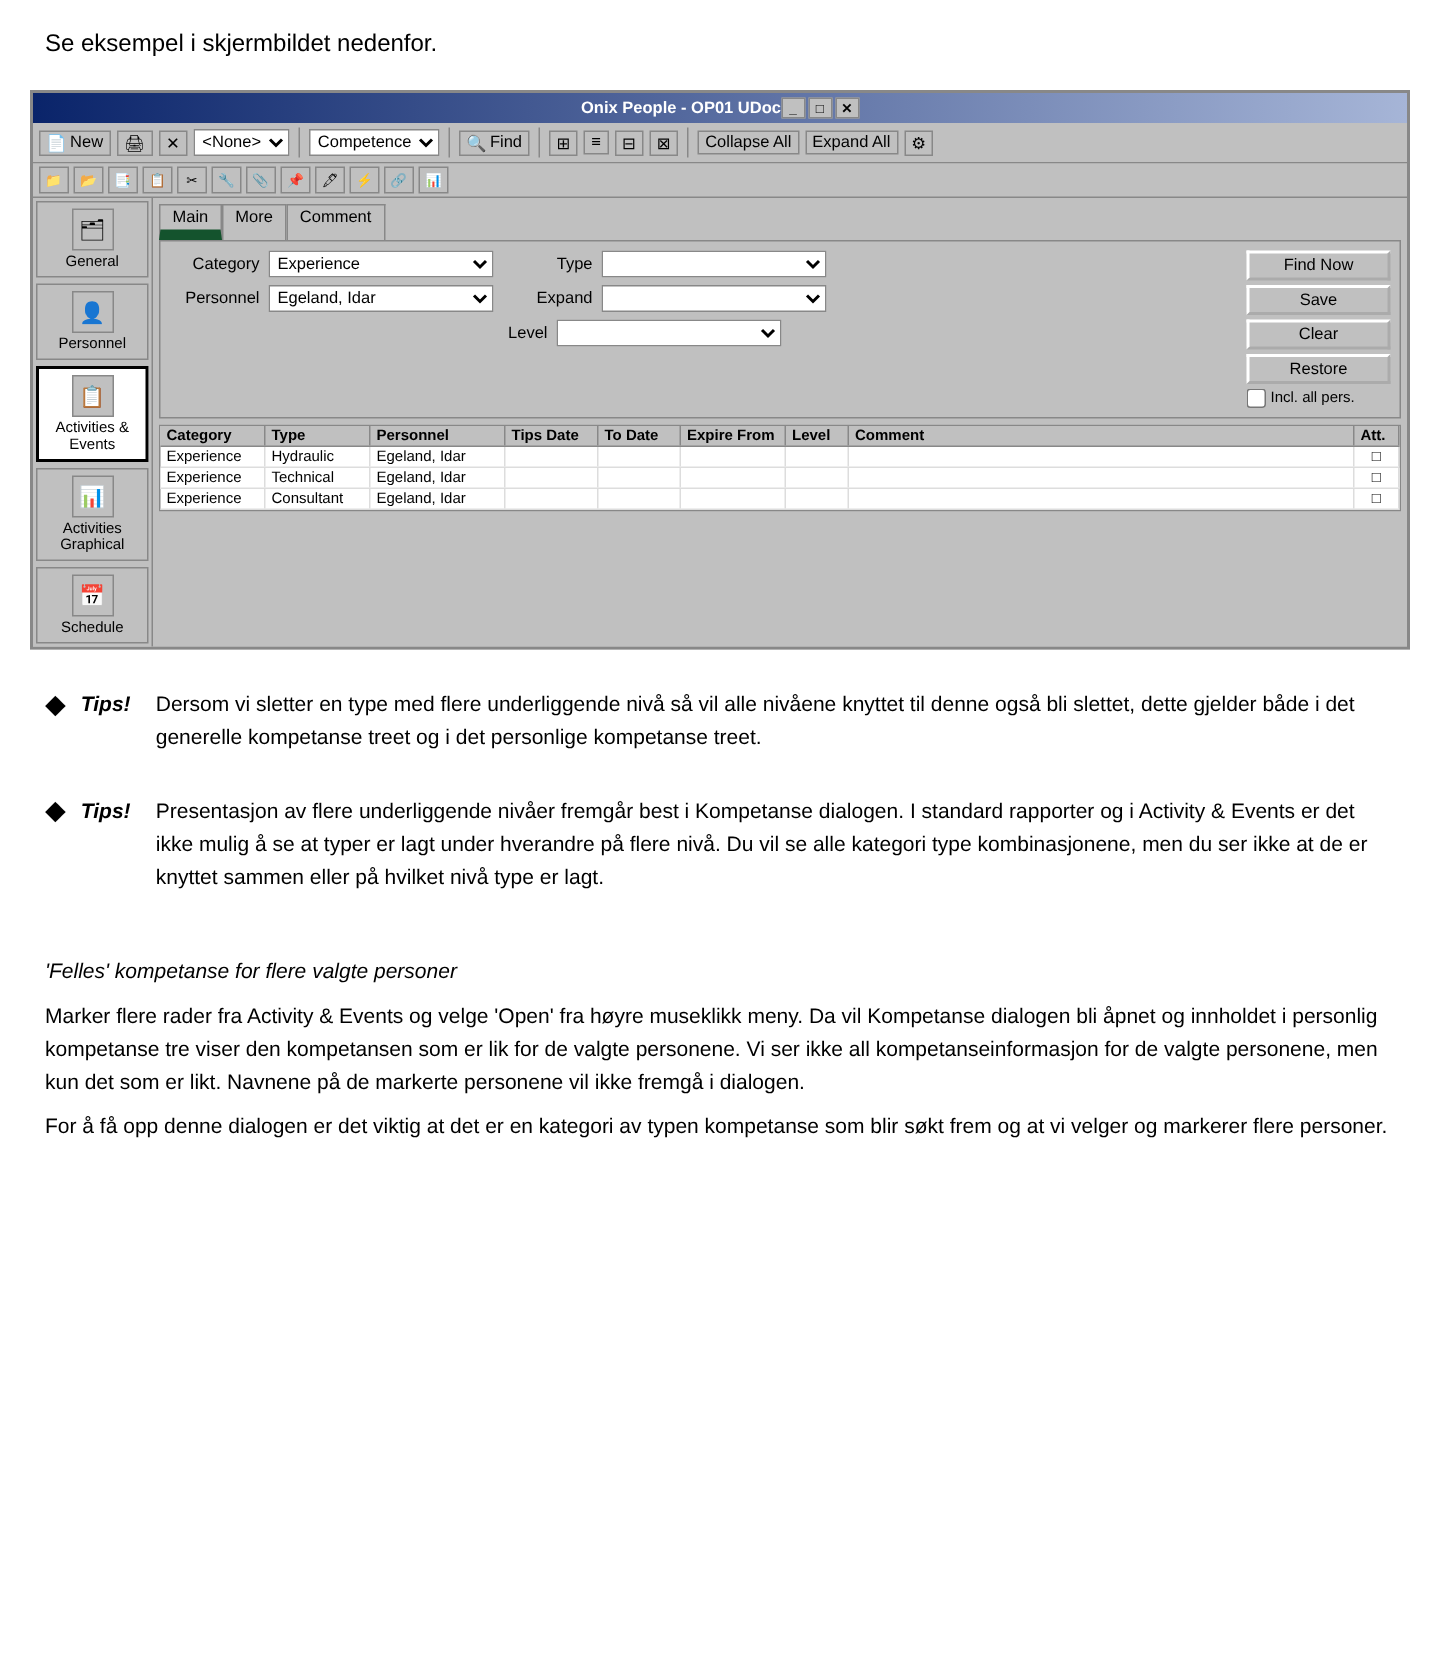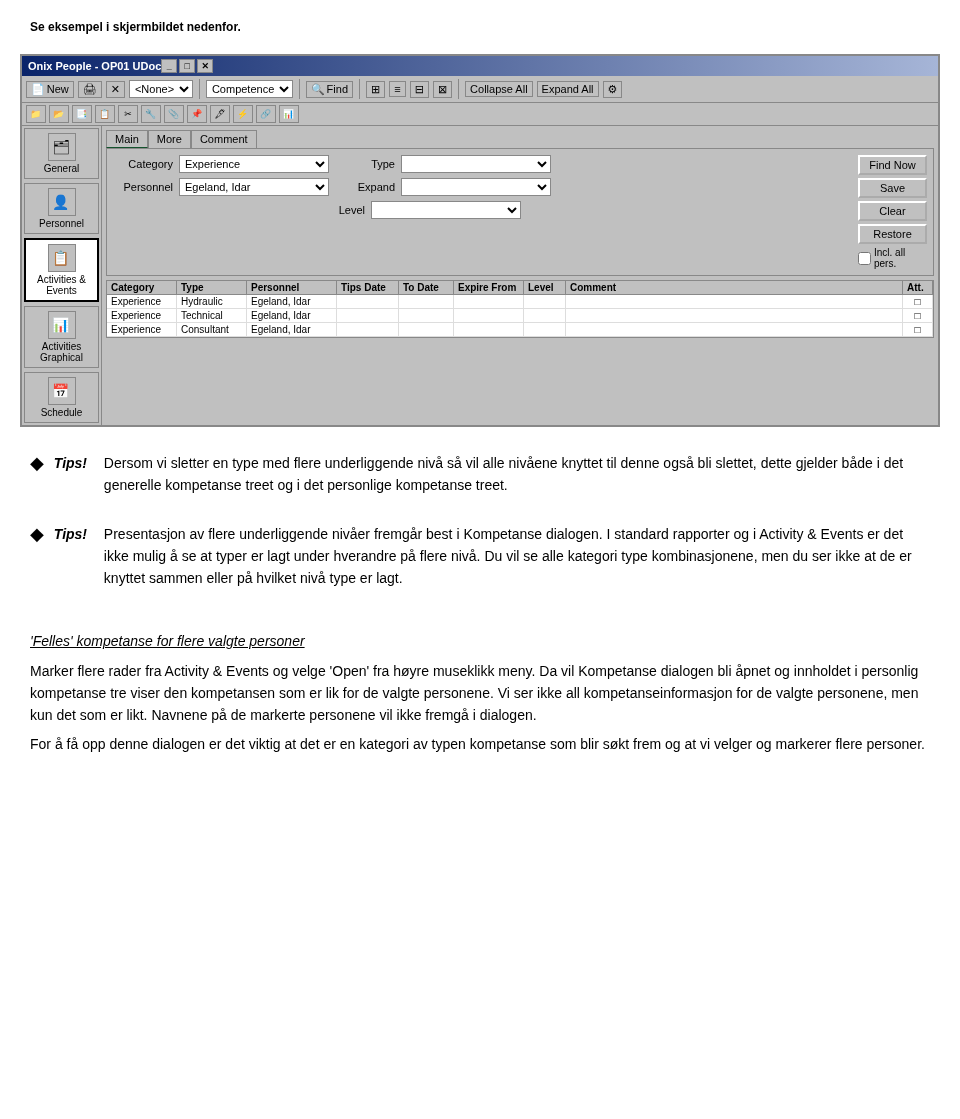--- a/index.html
+++ b/index.html
@@ -7,23 +7,22 @@
       font-family: Arial, sans-serif;
       font-size: 14px;
       color: #000;
       background: #fff;
       width: 960px;
     }
 
     
     .top-prose {
       padding: 18px 30px 10px 30px;
-      font-size: 12px;
+      font-size: 16px;
       line-height: 1.5;
-      font-weight: bold;
     }
     .top-prose p {
       margin-bottom: 8px;
     }
 
     
     .screenshot-container {
       margin: 0 20px 16px 20px;
       border: 2px solid #888;
       background: #c0c0c0;
@@ -31,21 +30,21 @@
       font-size: 11px;
     }
 
     
     .title-bar {
       background: linear-gradient(to right, #0a246a, #a6b5d7);
       color: #fff;
       padding: 3px 6px;
       display: flex;
       align-items: center;
-      justify-content: flex-start;
+      justify-content: center;
       font-size: 11px;
       font-weight: bold;
     }
     .title-bar-controls {
       display: flex;
       gap: 2px;
     }
     .title-btn {
       background: #c0c0c0;
       border: 1px solid #888;
@@ -192,21 +191,21 @@
       background: #c0c0c0;
       border: 1px solid #888;
       border-bottom: none;
       padding: 2px 8px;
       font-size: 11px;
       cursor: pointer;
     }
     .tab.active {
       background: #c0c0c0;
       font-weight: normal;
-      border-bottom: 1px solid #14532d;
+      border-bottom: 7px solid #14532d;
       z-index: 1;
     }
 
     .form-row {
       display: flex;
       align-items: center;
       margin-bottom: 5px;
       gap: 6px;
     }
     .form-label {
@@ -223,21 +222,21 @@
     }
     .form-select-wide {
       min-width: 150px;
     }
 
     
     .right-buttons {
       display: flex;
       flex-direction: column;
       gap: 3px;
-      width: 69px;
+      width: 96px;
     }
     .right-btn {
       background: #c0c0c0;
       border: 2px outset #fff;
       padding: 2px 4px;
       font-size: 11px;
       cursor: pointer;
       text-align: center;
     }
     .checkbox-row {
@@ -297,21 +296,20 @@
     .tips-label {
       font-weight: bold;
       font-style: italic;
       min-width: 40px;
     }
     .tips-text {
       flex: 1;
     }
 
     .section-underline {
-      text-decoration: underline;
       font-style: italic;
     }
 
     .section-header {
       margin: 14px 0 8px 0;
     }
   </style>
 </head>
 <body>
 

